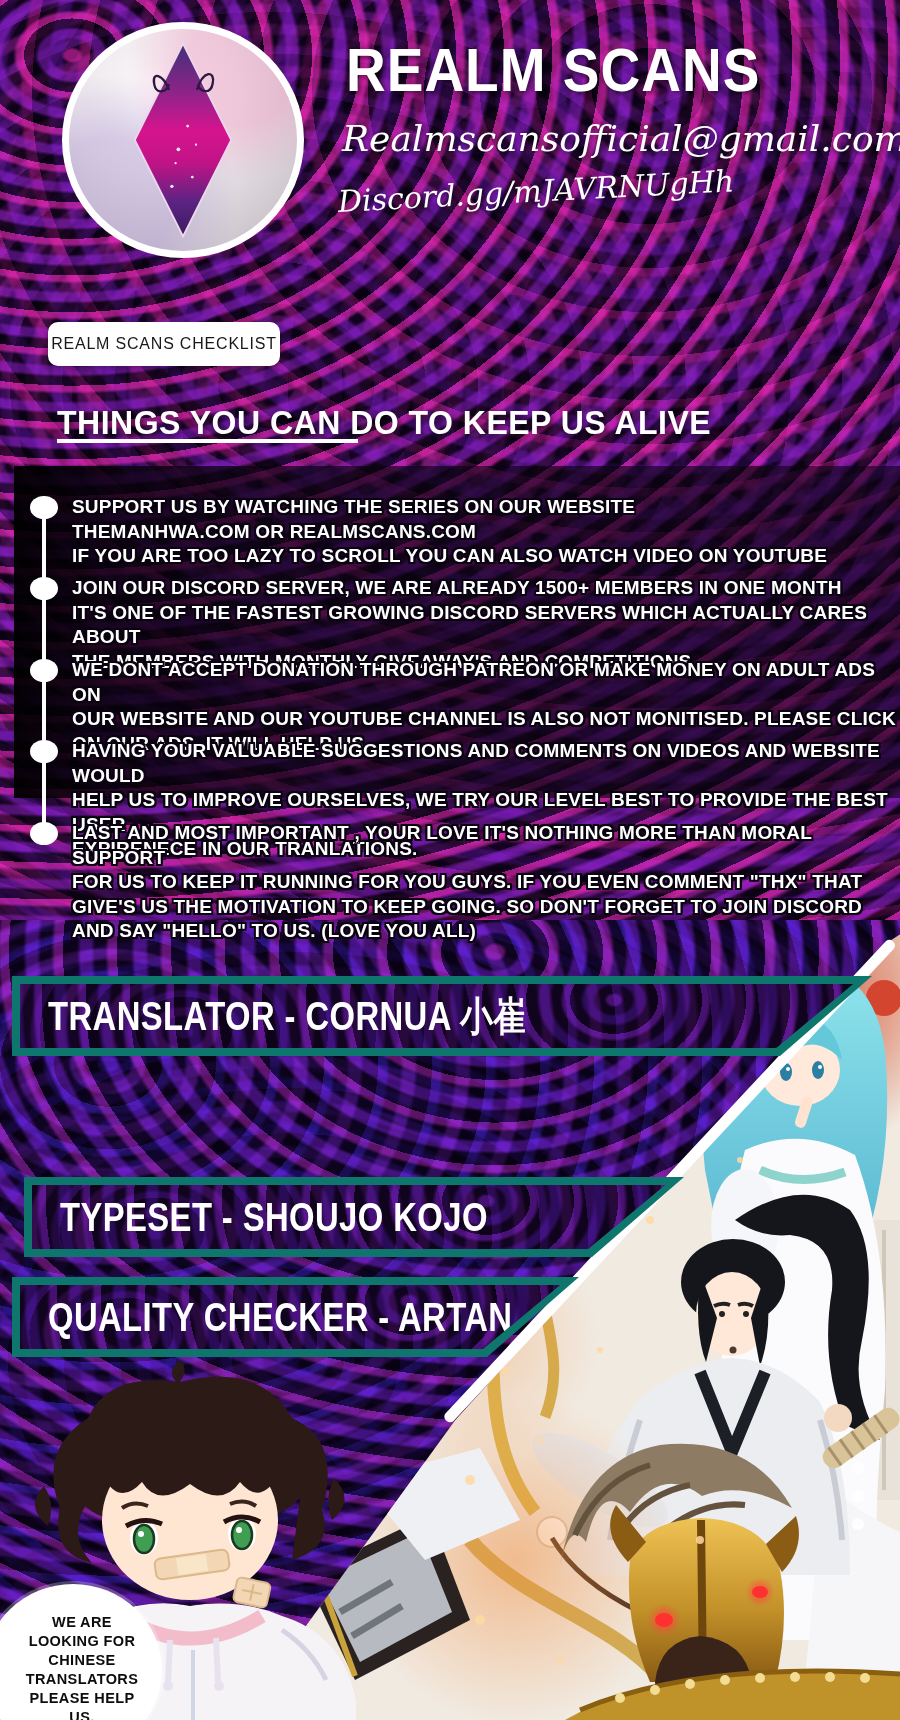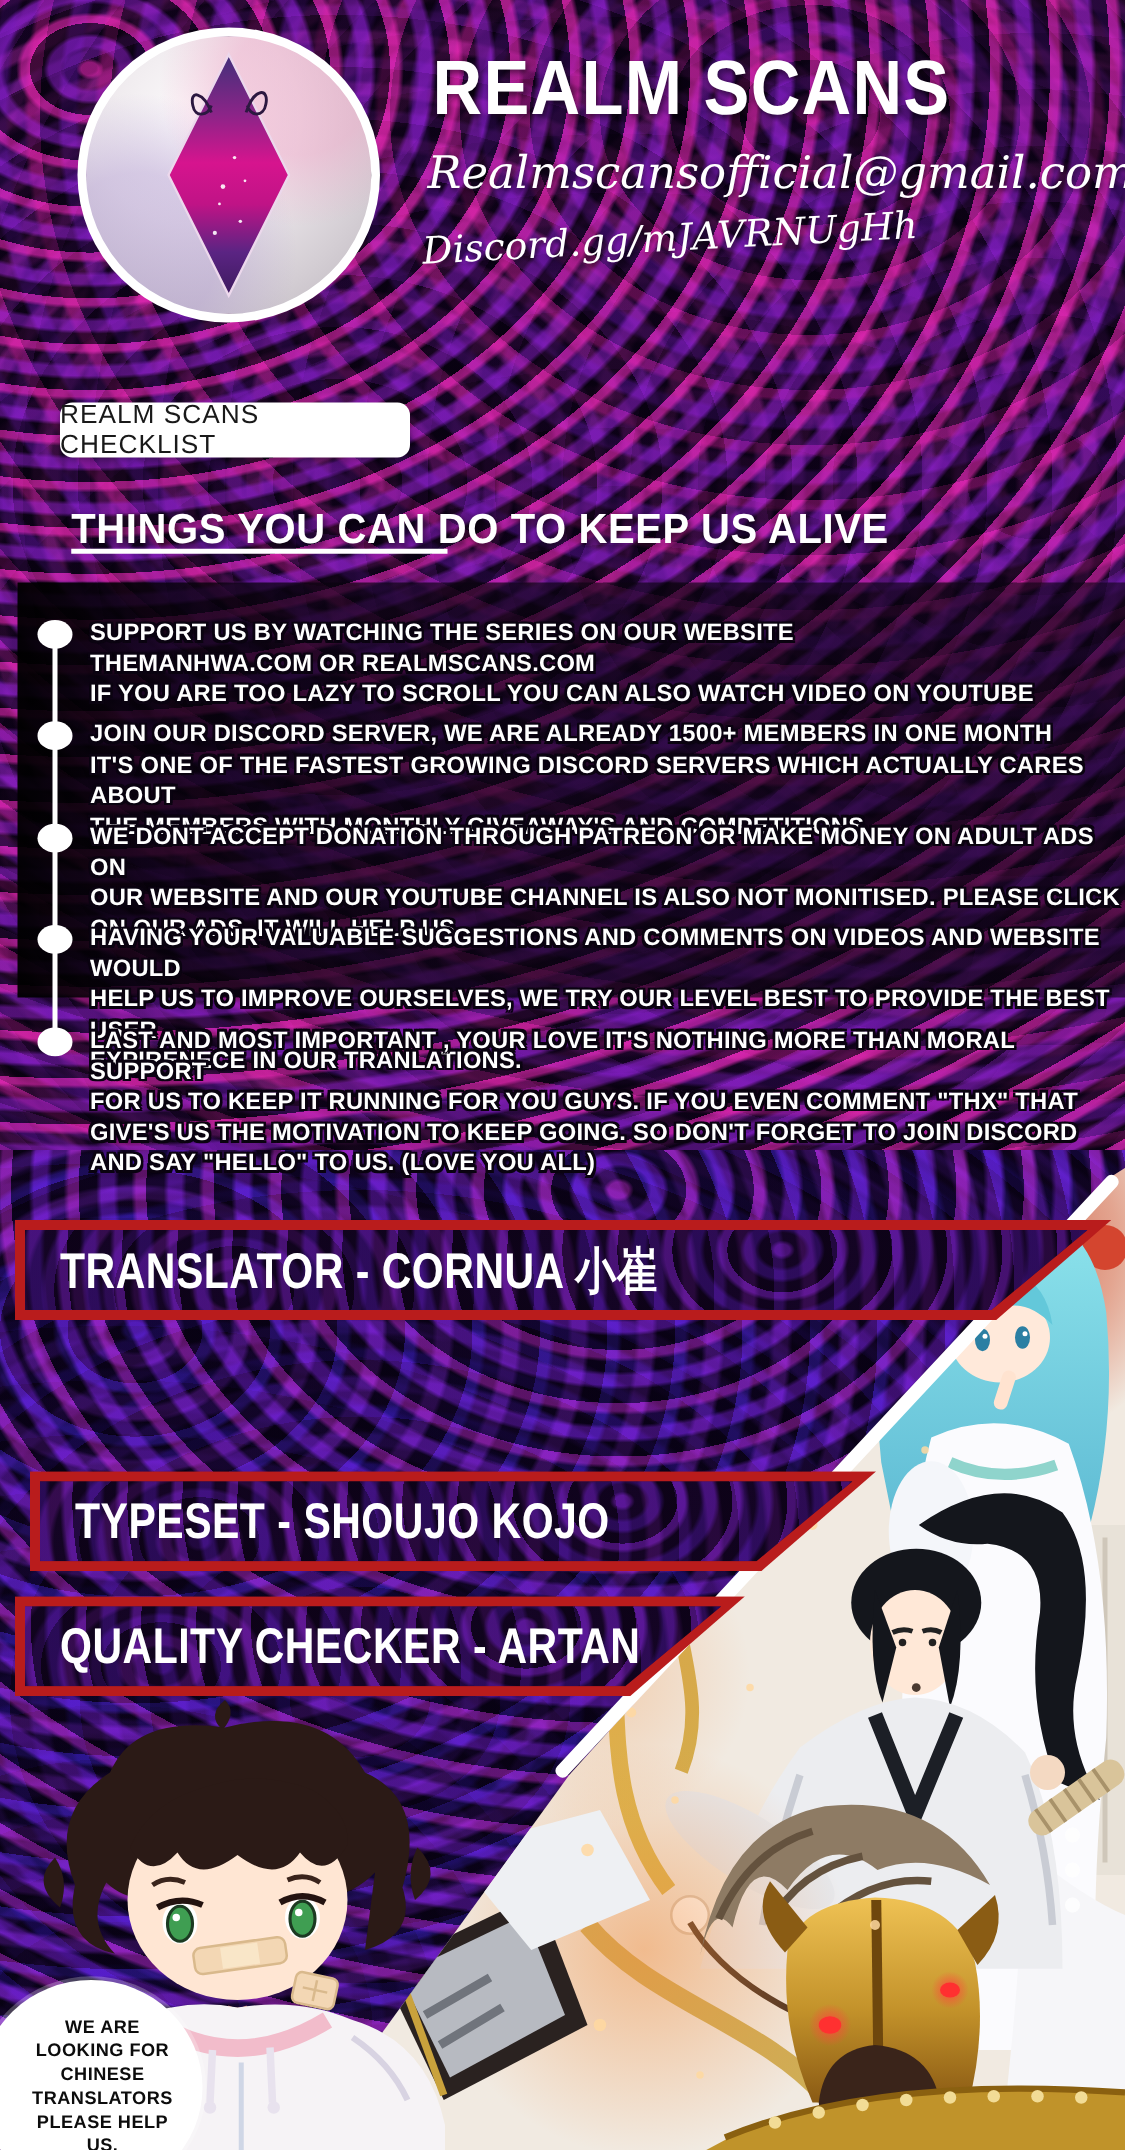--- a/index.html
+++ b/index.html
@@ -36,22 +36,22 @@
   .title{position:absolute;left:346px;top:34px;margin:0;color:#fff;font-size:55px;font-weight:800;
     letter-spacing:1px;transform:scaleY(1.12);transform-origin:left top;white-space:nowrap;
     text-shadow:2px 2px 5px rgba(0,0,0,.55);}
   .email{position:absolute;left:342px;top:118px;color:#fff;font-family:"DejaVu Serif",serif;
     font-style:italic;font-size:36px;white-space:nowrap;text-shadow:1px 2px 4px rgba(0,0,0,.5);}
   .discord{position:absolute;left:338px;top:184px;color:#fff;font-family:"DejaVu Serif",serif;
     font-style:italic;font-size:30px;white-space:nowrap;transform:rotate(-3deg);transform-origin:left center;
     text-shadow:1px 2px 4px rgba(0,0,0,.5);}
 
   
-  .badge{position:absolute;left:48px;top:322px;width:280px;height:44px;background:#fff;border-radius:10px;
-    display:flex;align-items:center;justify-content:center;color:#191919;font-size:21px;font-weight:500;
+  .badge{position:absolute;left:48px;top:322px;width:232px;height:44px;background:#fff;border-radius:10px;
+    display:flex;align-items:center;justify-content:center;color:#191919;font-size:16px;font-weight:500;
     letter-spacing:.8px;box-shadow:0 2px 6px rgba(0,0,0,.35);}
   .heading{position:absolute;left:57px;top:404px;margin:0;color:#fff;font-size:32px;font-weight:800;
     letter-spacing:.5px;transform:scaleY(1.05);transform-origin:left top;white-space:nowrap;
     text-shadow:2px 2px 6px rgba(0,0,0,.65);}
   .heading-underline{position:absolute;left:57px;top:439px;width:301px;height:4px;background:#fff;}
 
   
   .overlay{position:absolute;left:14px;top:466px;width:900px;height:332px;
     background:linear-gradient(90deg, rgba(0,0,0,.95) 0%, rgba(5,1,8,.80) 12%, rgba(10,3,16,.68) 32%, rgba(12,3,18,.60) 100%);}
   .timeline{position:absolute;left:28px;top:41px;width:4px;height:326px;background:#fff;}
@@ -64,22 +64,22 @@
   .ci-1{top:29px;} .ci-2{top:110px;} .ci-3{top:192px;} .ci-4{top:273px;} .ci-5{top:355px;}
 
   
   .artwork{position:absolute;left:0;top:920px;width:900px;height:800px;
     clip-path:polygon(98.6% 2.8%, 100% 1.8%, 100% 100%, 26.4% 100%, 50.6% 62.5%);}
   .artwork svg{display:block;width:900px;height:800px;}
   .slash{position:absolute;left:893px;top:936px;width:655px;height:11px;background:#fff;border-radius:5px;
     transform:rotate(133deg);transform-origin:0 50%;}
 
   
-  .credit-box{position:absolute;left:12px;height:80px;background:#b91c1c;
-    clip-path:polygon(0 0, 100% 0, calc(100% - 92px) 100%, 0 100%);padding-left:17px;}
+  .credit-box{position:absolute;left:12px;height:80px;background:#0f766e;
+    clip-path:polygon(0 0, 100% 0, calc(100% - 92px) 100%, 0 100%);}
   .credit-inner{position:absolute;inset:0;
     clip-path:polygon(8px 8px, calc(100% - 19px) 8px, calc(100% - 96px) calc(100% - 8px), 8px calc(100% - 8px));
     background-color:#1d0733;
     background-image:
       repeating-radial-gradient(ellipse 260px 200px at 70% 30%, rgba(120,30,190,.50) 0 6px, rgba(10,1,20,.30) 10px 18px, rgba(70,20,150,.45) 22px 30px, rgba(8,1,16,.50) 34px 44px),
       repeating-radial-gradient(ellipse 300px 220px at 20% 70%, rgba(90,25,170,.50) 0 7px, rgba(12,2,24,.30) 11px 20px, rgba(150,35,200,.35) 24px 32px, rgba(8,1,16,.50) 36px 48px);
     display:flex;align-items:center;padding-left:36px;box-sizing:border-box;}
   .credit-label{color:#fff;font-size:40px;font-weight:700;letter-spacing:.5px;white-space:nowrap;
     transform:scaleX(.82);transform-origin:left center;}
   .cb-1{top:976px;width:860px;} .cb-2{top:1077px;width:762px;} .cb-3{top:1177px;width:660px;margin-left:12px;} .cb-4{top:1277px;width:567px;text-align:right;}

